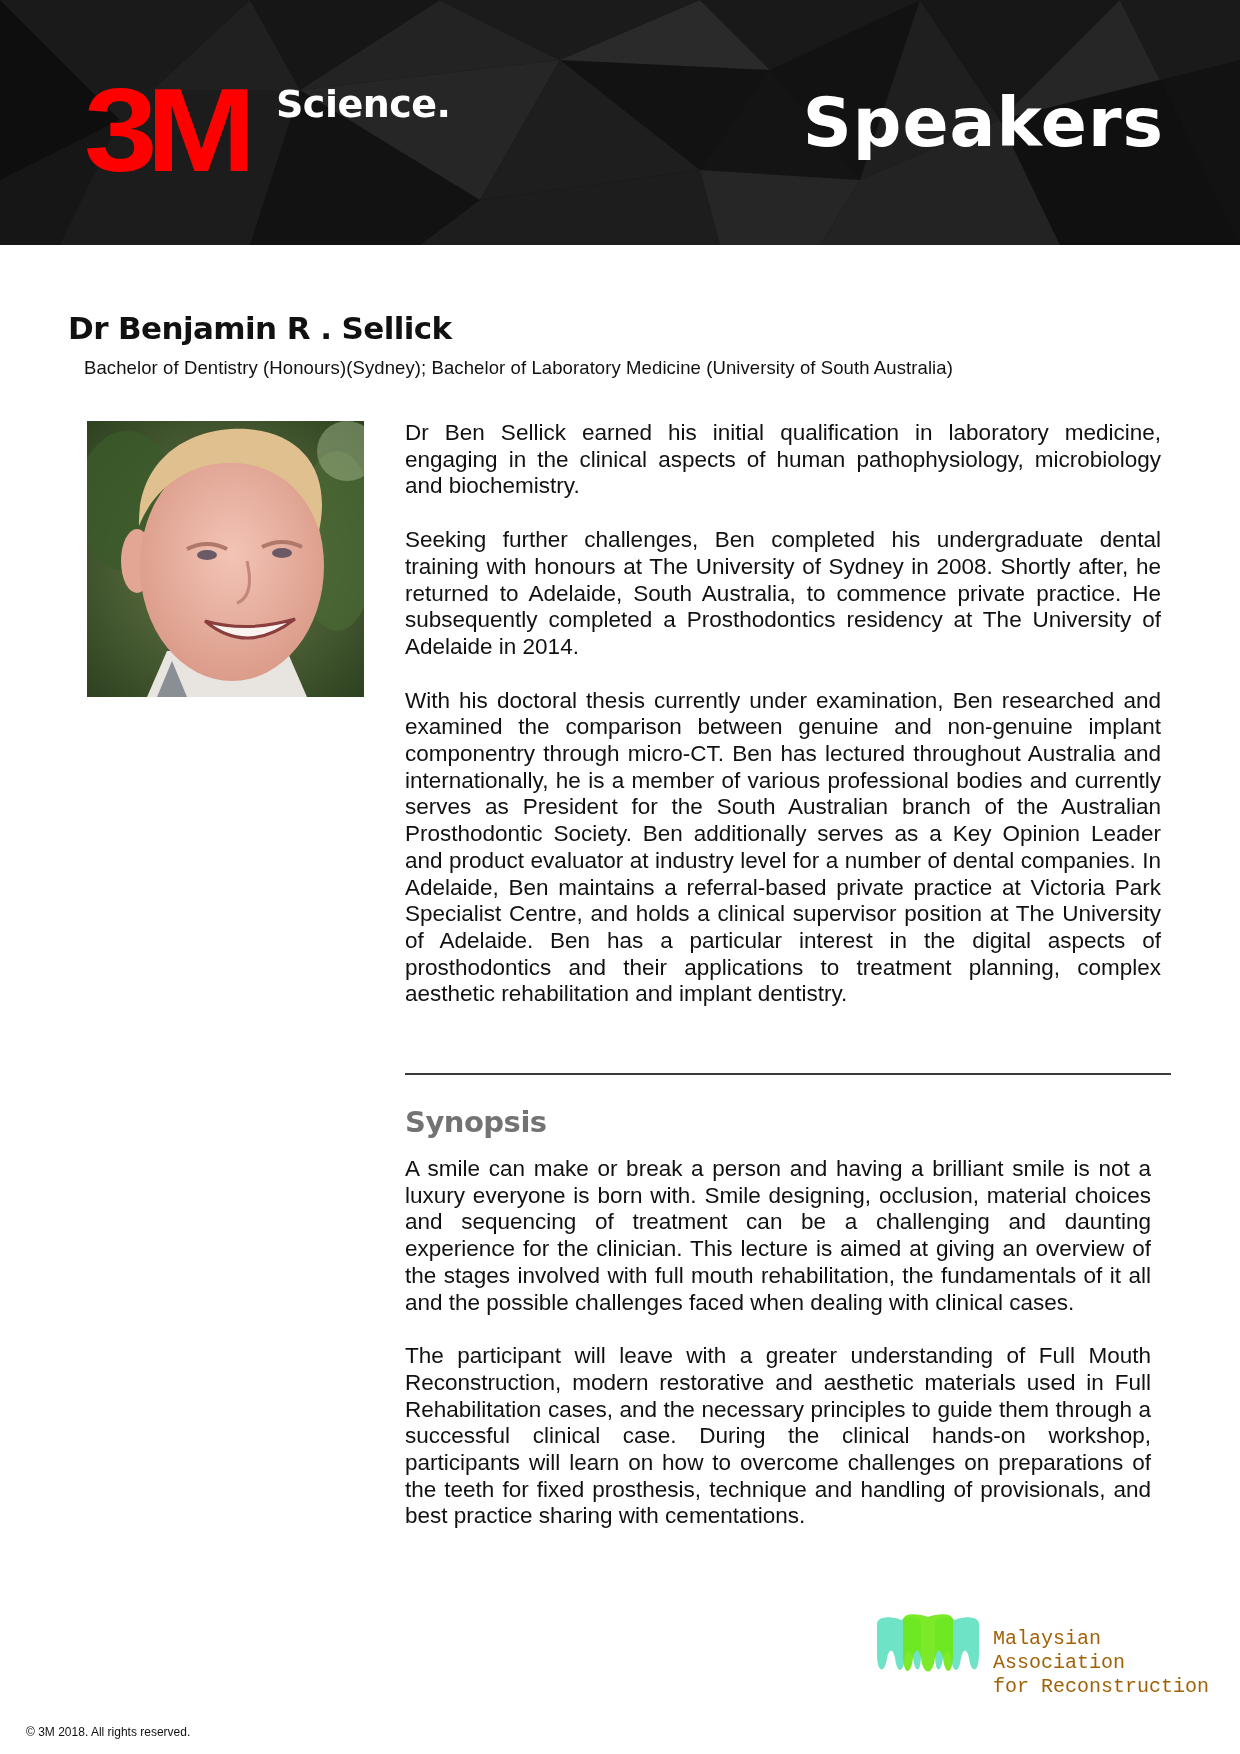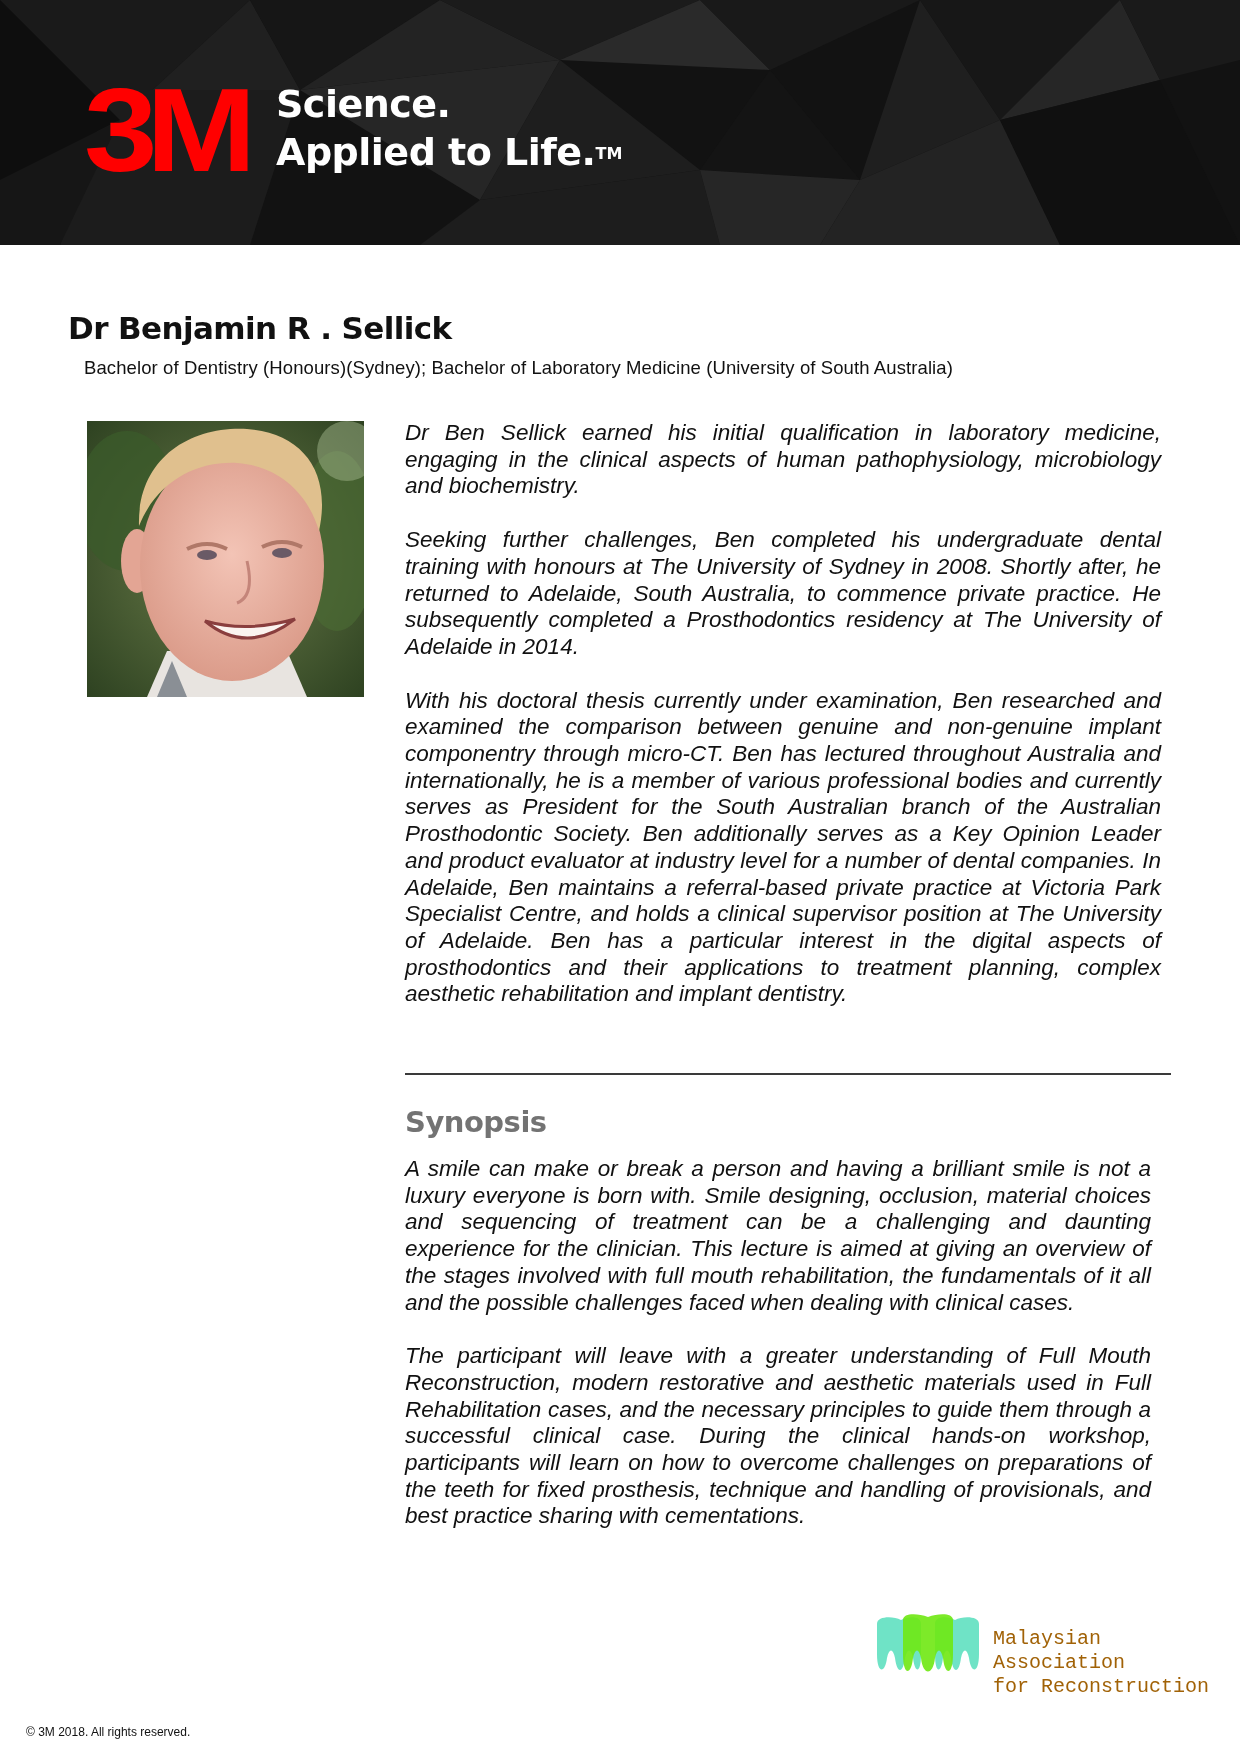--- a/index.html
+++ b/index.html
@@ -42,21 +42,21 @@
   }
   .photo {
     position: absolute; left: 87px; top: 421px; width: 277px; height: 276px;
     overflow: hidden; background: #3f5a2c;
   }
   .col {
     position: absolute; left: 405px; width: 756px;
     font-family: "Liberation Sans", sans-serif; font-size: 22.5px; line-height: 26.7px;
     color: #111; text-align: justify;
   }
-  .col p { margin: 0 0 27px 0; font-style: italic; }
+  .col p { margin: 0 0 27px 0; }
   .bio { top: 420px; }
   .divider {
     position: absolute; left: 405px; top: 1073px; width: 766px; height: 0;
     border-top: 2px solid #3a3a3a;
   }
   .synopsis-title {
     position: absolute; left: 405px; top: 1102px;
     font-family: "DejaVu Sans", sans-serif; font-weight: bold;
     font-size: 29px; line-height: 40px; letter-spacing: -0.5px; color: #737373;
   }
@@ -95,22 +95,22 @@
     <polygon points="860,180 1000,120 1060,245 820,245" fill="#232323"></polygon>
     <polygon points="1000,120 1160,80 1240,245 1060,245" fill="#101010"></polygon>
     <polygon points="480,200 700,170 720,245 420,245" fill="#1d1d1d"></polygon>
     <polygon points="700,170 860,180 820,245 720,245" fill="#262626"></polygon>
     <polygon points="0,0 120,120 0,180" fill="#0e0e0e"></polygon>
     <polygon points="0,180 120,120 60,245 0,245" fill="#161616"></polygon>
   </svg>
   <div class="logo-3m">3M</div>
   <div class="tagline">
     <div>Science.</div>
-    <div><span>Applied to Life.</span><sup>TM</sup></div>
   </div>
+  <div class="banner-title">Speakers</div>
 </div>
 
 <div class="speaker-name">Dr Benjamin R . Sellick</div>
 <div class="speaker-quals">Bachelor of Dentistry (Honours)(Sydney); Bachelor of Laboratory Medicine (University of South Australia)</div>
 
 <div class="photo" role="img" aria-label="Portrait photo of Dr Benjamin R. Sellick">
   <svg width="277" height="276" viewBox="0 0 277 276">
     <defs>
       <radialGradient id="bgg" cx="50%" cy="50%" r="70%">
         <stop offset="0%" stop-color="#6b7d4a"></stop>

